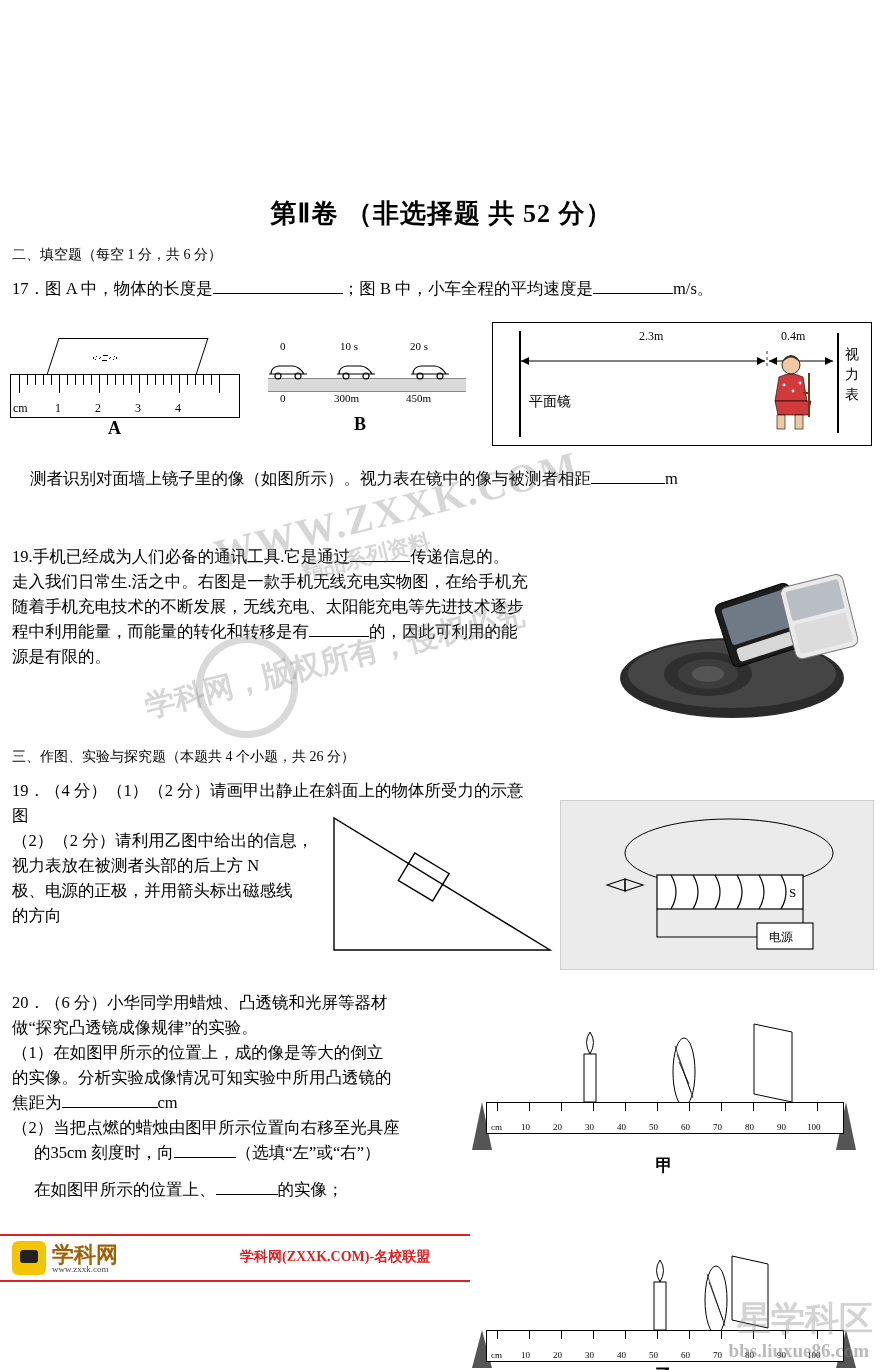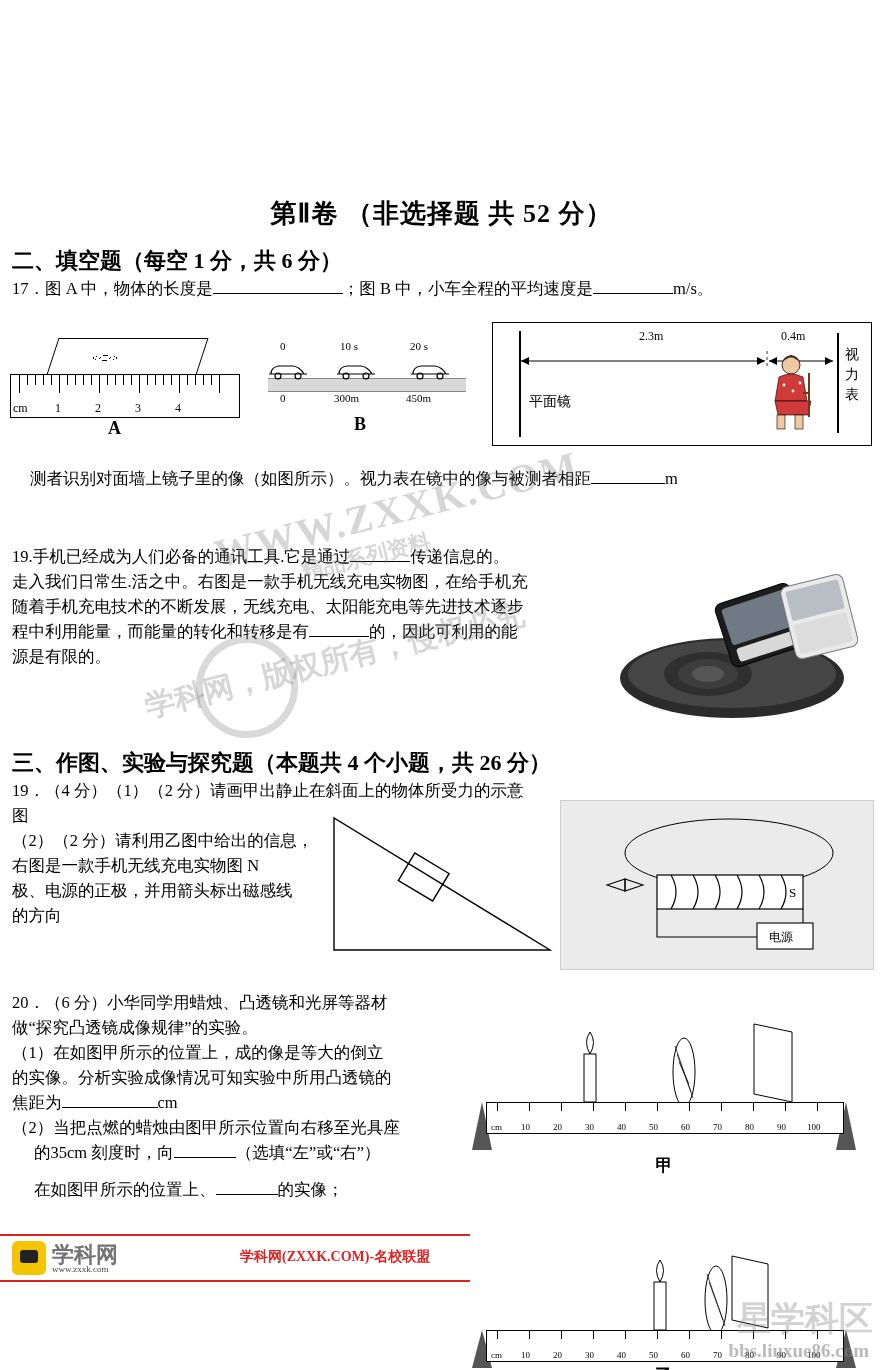--- a/index.html
+++ b/index.html
@@ -7,21 +7,21 @@
     width:883px;height:1370px;background:#ffffff;
     font-family:"Liberation Serif", serif;
     color:#000;position:relative;overflow:hidden;
   }
   .page{position:relative;width:883px;height:1370px;}
 
   .title{
     position:absolute;left:0;top:196px;width:883px;text-align:center;
     font-size:26px;font-weight:bold;letter-spacing:1px;
   }
-  .sec-head{font-size:22px;font-weight:bold;text-align:center;}
+  .sec-head{font-size:14px;font-weight:normal;text-align:center;}
 
   .abs{position:absolute;}
 
   .q-text{font-size:16.5px;line-height:25px;}
 
   .fill-line{display:inline-block;border-bottom:1px solid #000;height:15px;vertical-align:baseline;}
 
   
   #sec2head{left:12px;top:246px;}
   #q17{left:12px;top:276px;width:860px;}
@@ -92,21 +92,21 @@
   #wm2{left:300px;top:542px;font-size:22px;transform:rotate(-14deg);white-space:nowrap;}
   #wm3{left:140px;top:640px;font-size:30px;transform:rotate(-14deg);white-space:nowrap;}
   #wmlogo{left:196px;top:636px;width:88px;height:88px;border-radius:50%;border:7px solid rgba(120,120,120,0.28);transform:rotate(-14deg);}
   #wm4{right:10px;bottom:28px;font-size:34px;color:rgba(130,130,130,0.35);white-space:nowrap;}
   #wm5{right:14px;bottom:8px;font-size:19px;color:rgba(130,130,130,0.55);}
 
   
   #footer{left:0;bottom:88px;width:470px;height:44px;background:#fff;border-top:2px solid #d22;border-bottom:2px solid #d22;}
   #footer .logo{position:absolute;left:12px;top:5px;width:34px;height:34px;background:#f5c400;border-radius:6px;}
   #footer .logo:after{content:"";position:absolute;left:8px;top:9px;width:18px;height:13px;background:#222;border-radius:3px;}
-  #footer .name{position:absolute;left:52px;top:4px;font-size:22px;font-weight:bold;color:#737373;}
+  #footer .name{position:absolute;left:52px;top:4px;font-size:22px;font-weight:bold;color:#a16207;}
   #footer .url{position:absolute;left:52px;top:28px;font-size:9px;color:#444;}
   #footer .slogan{position:absolute;left:240px;top:12px;font-size:14px;font-weight:bold;color:#d22;}
 </style>
 </head>
 <body>
 
 <div class="page">
 
   <div class="title">第Ⅱ卷  （非选择题    共 52 分）</div>
 
@@ -243,21 +243,21 @@
       </g>
     </svg>
   </div>
 
   <div class="abs sec-head" id="sec3head">三、作图、实验与探究题（本题共 4 个小题，共 26 分）</div>
 
   <div class="abs q-text" id="q19b">
     <div>19．（4 分）（1）（2 分）请画甲出静止在斜面上的物体所受力的示意</div>
     <div>图</div>
     <div>（2）（2 分）请利用乙图中给出的信息，</div>
-    <div>右图是一款手机无线充电实物图 N</div>
+    <div>视力表放在被测者头部的后上方 N</div>
     <div>极、电源的正极，并用箭头标出磁感线</div>
     <div>的方向</div>
   </div>
 
   <div class="abs" id="incline">
     <svg viewBox="0 0 240 155" style="width:240px;height:155px">
       <path d="M16 8 L16 140 L232 140 Z" fill="none" stroke="#000" stroke-width="1.4"></path>
       <g transform="rotate(31 104 66)">
         <rect x="86" y="50" width="40" height="32" fill="none" stroke="#000" stroke-width="1.4"></rect>
       </g>

